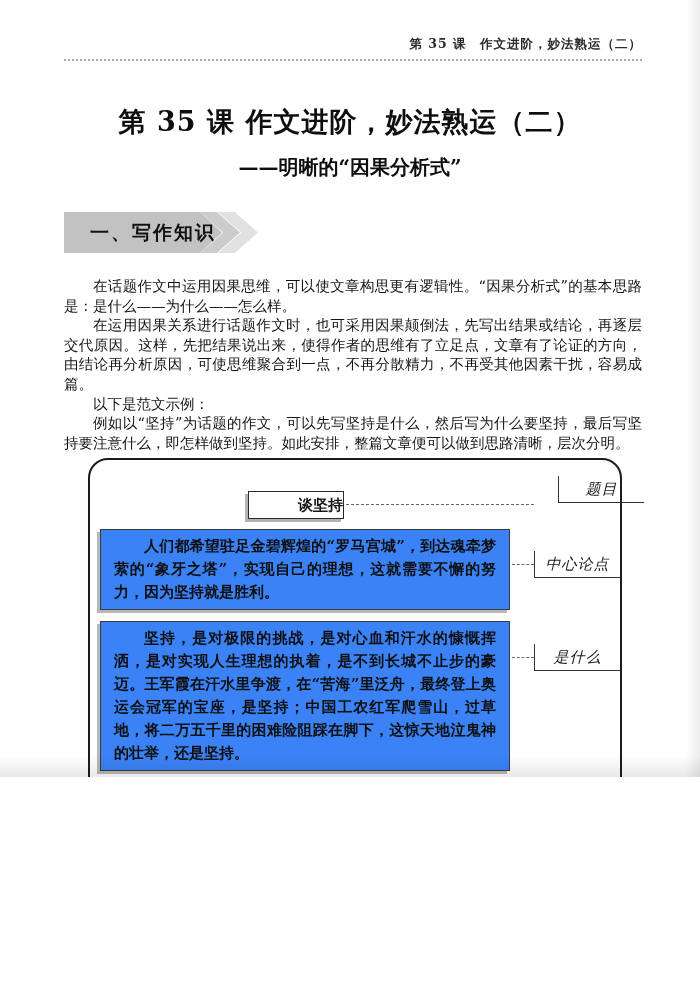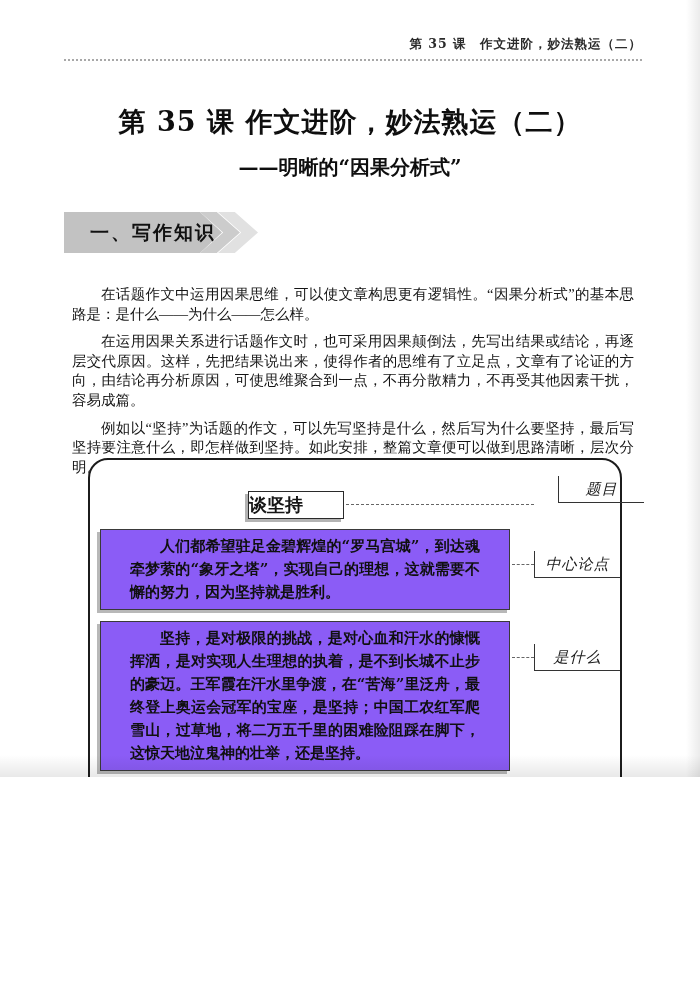--- a/index.html
+++ b/index.html
@@ -44,34 +44,34 @@
   }
   .chev { position:absolute; top:0; width:40px; height:41px;
     clip-path:polygon(0 0, 42% 0, 100% 50%, 42% 100%, 0 100%, 58% 50%);
   }
   .chev-1 { left:136px; background:#cccccc; }
   .chev-2 { left:154px; background:#e1e1e1; }
   .body-text {
     position:absolute; top:277px; left:64px; width:578px;
     font-size:14.5px; line-height:19.6px; text-align:justify; color:#141414;
   }
-  .body-text p { text-indent:2em; margin:8px;font-family:Liberation Serif, serif; }
+  .body-text p { text-indent:2em; margin:0; }
   .diagram {
     position:absolute; top:458px; left:88px; width:534px; height:471px;
     border:2px solid #1c1c1c; border-radius:20px; background:#fff;
   }
   .topic-box {
     position:absolute; left:158px; top:31px; width:96px; height:28px;
     background:#fff; border:1.5px solid #2a2a2a; box-shadow:-3px 3px 0 #b3b3b3;
-    text-align:left; font-size:18px; font-weight:bold; line-height:26px;
+    text-align:right; font-size:15px; font-weight:bold; line-height:26px;
   }
   .content-box {
     position:absolute; left:10px; width:410px;
-    background:#8b5cf6; border:1.5px solid #3a3a3a; box-shadow:-3px 3px 0 #b8b8b8;
-    padding:5px 29px; font-size:15px; font-weight:bold; line-height:23px;
+    background:#3b82f6; border:1.5px solid #3a3a3a; box-shadow:-3px 3px 0 #b8b8b8;
+    padding:5px 13px; font-size:15px; font-weight:bold; line-height:23px;
     text-align:justify; text-indent:2em; color:#101010;
   }
   .content-box-1 { top:69px; }
   .content-box-2 { top:161px; }
   .content-box-3 { top:289px; }
   .dash {
     position:absolute; height:0; border-top:1.5px dashed #666;
   }
   .dash-1 { left:256px; top:44px;  width:188px; }
   .dash-2 { left:422px; top:104px; width:22px; }
@@ -109,22 +109,22 @@
 
   <div class="section-banner">
     <div class="banner-main">一、写作知识</div>
     <div class="chev chev-1"></div>
     <div class="chev chev-2"></div>
   </div>
 
   <div class="body-text">
     <p>在话题作文中运用因果思维，可以使文章构思更有逻辑性。“因果分析式”的基本思路是：是什么——为什么——怎么样。</p>
     <p>在运用因果关系进行话题作文时，也可采用因果颠倒法，先写出结果或结论，再逐层交代原因。这样，先把结果说出来，使得作者的思维有了立足点，文章有了论证的方向，由结论再分析原因，可使思维聚合到一点，不再分散精力，不再受其他因素干扰，容易成篇。</p>
+    <p>以下是范文示例：</p>
     <p>例如以“坚持”为话题的作文，可以先写坚持是什么，然后写为什么要坚持，最后写坚持要注意什么，即怎样做到坚持。如此安排，整篇文章便可以做到思路清晰，层次分明。</p>
-    <p>以下是范文示例：</p>
   </div>
 
   <div class="diagram">
     <div class="topic-box">谈坚持</div>
 
     <div class="dash dash-1"></div>
     <div class="dash dash-2"></div>
     <div class="dash dash-3"></div>
     <div class="dash dash-4"></div>
 

